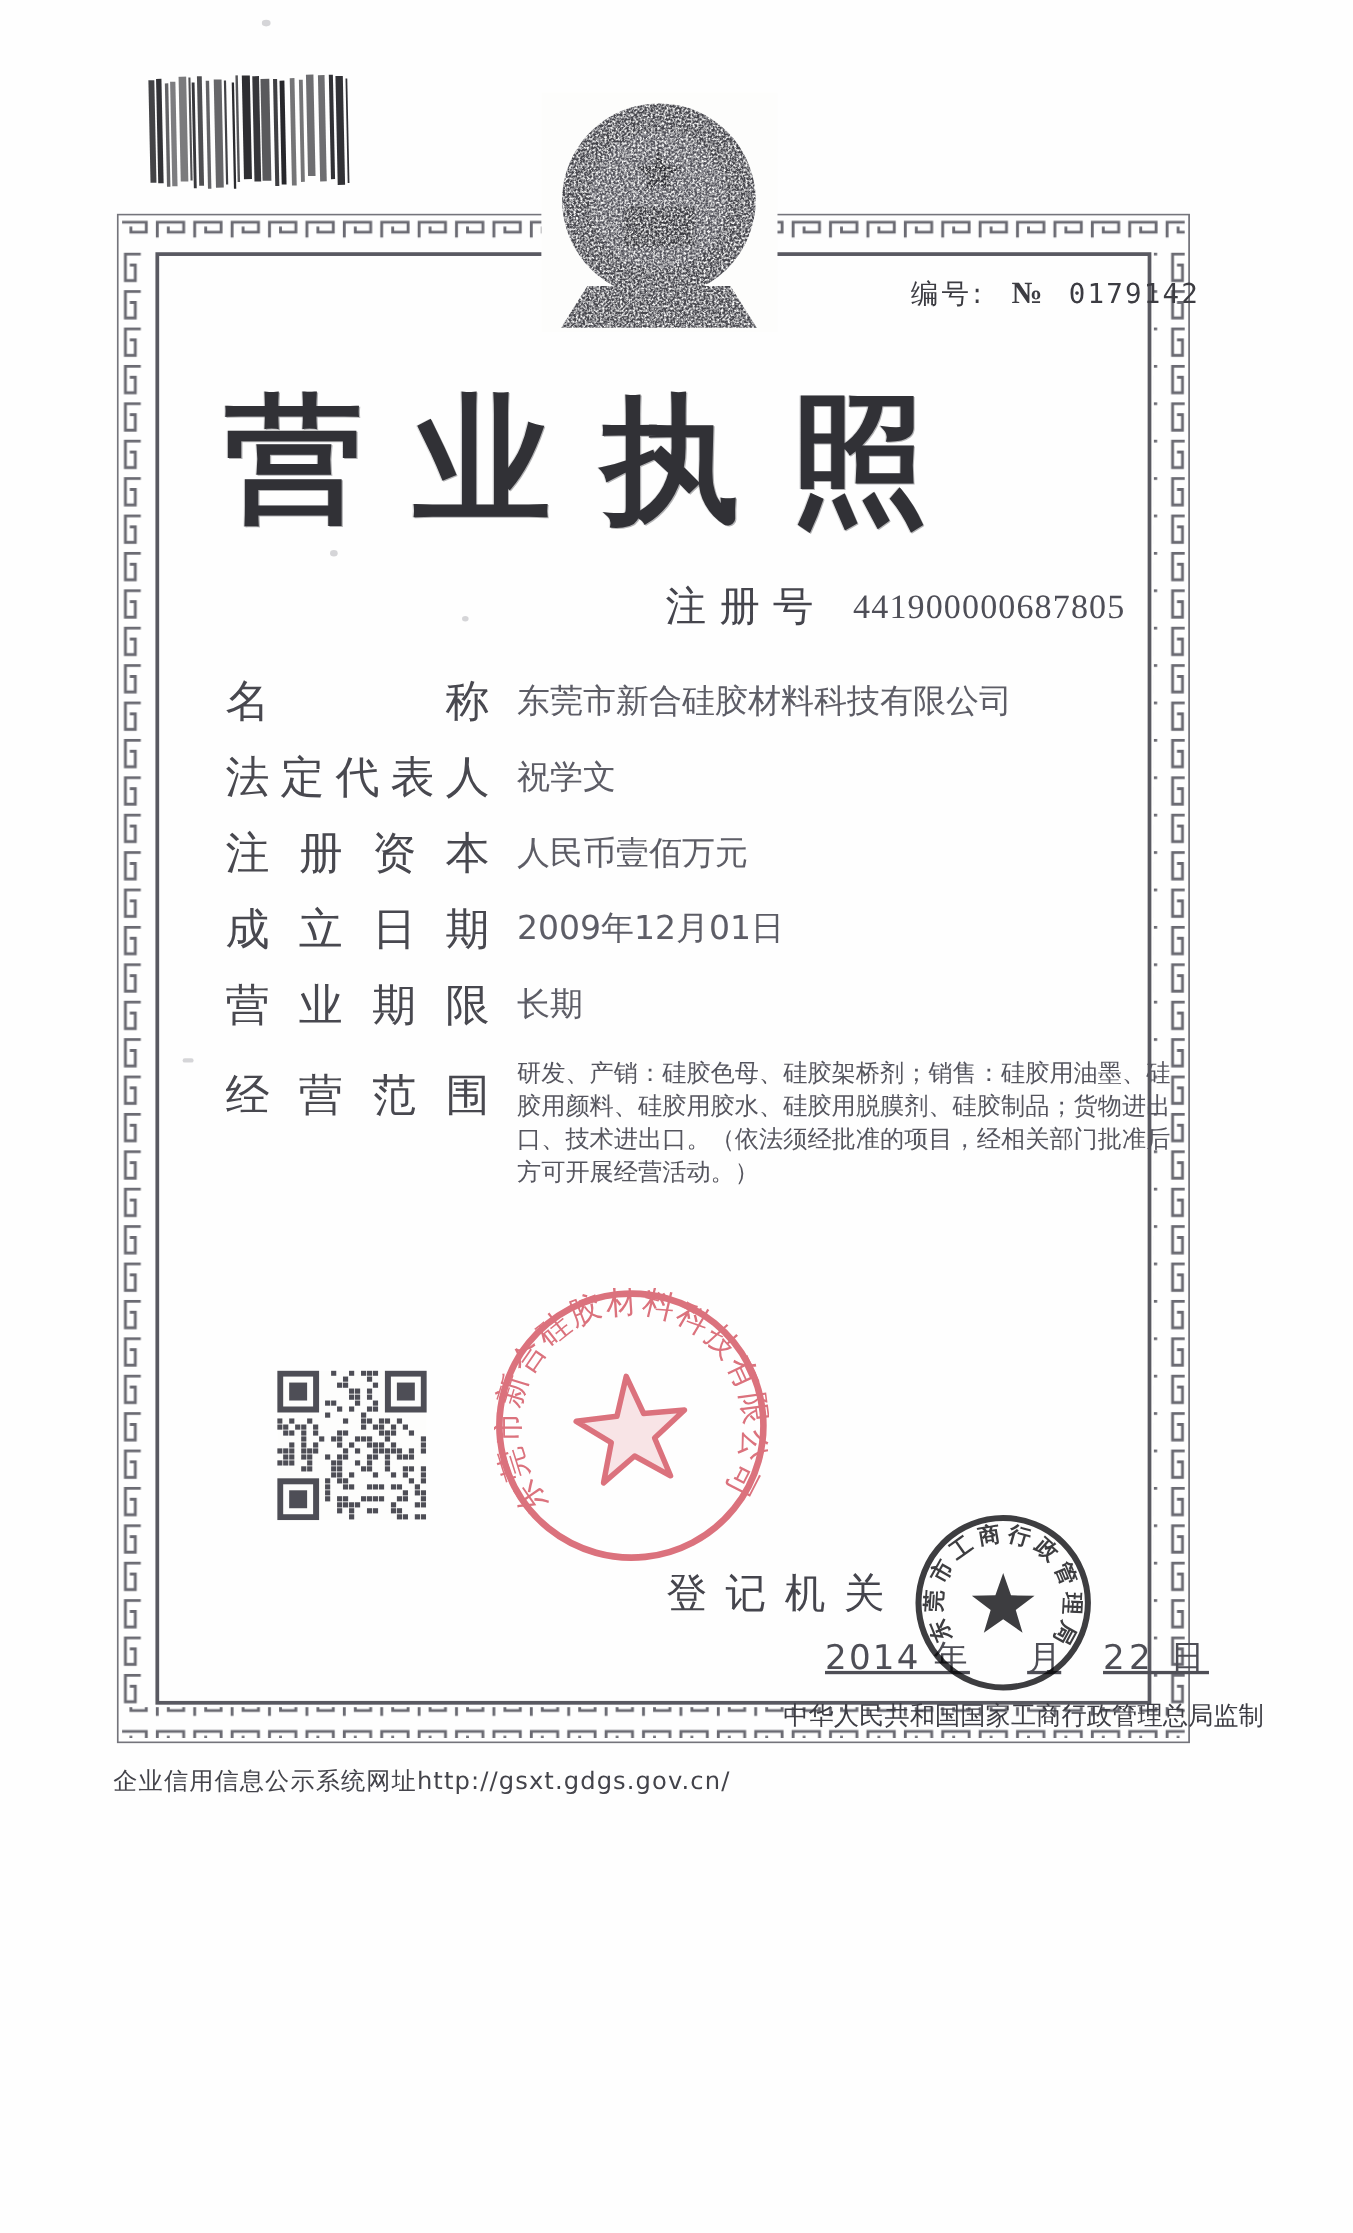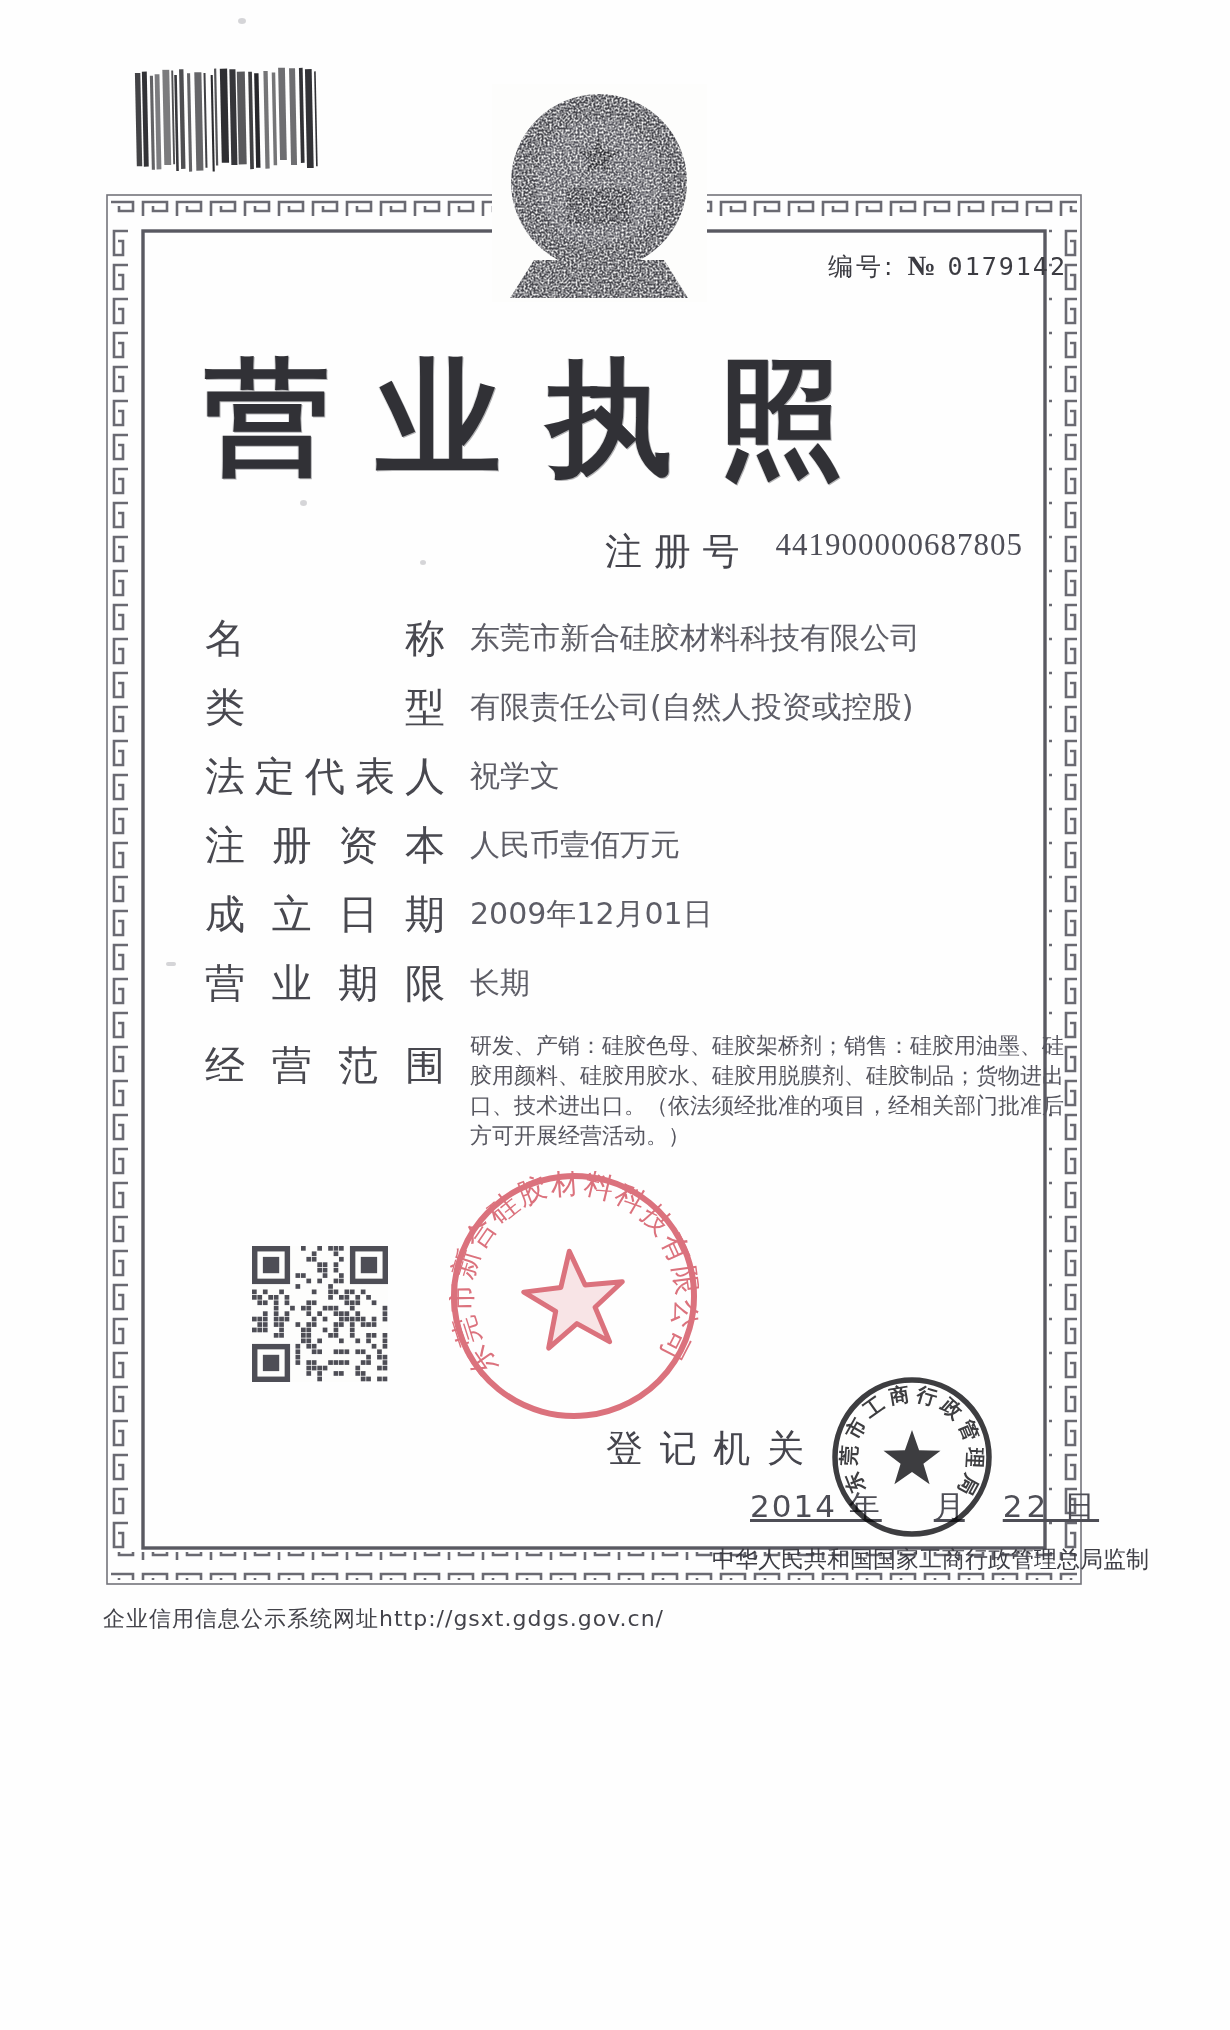--- a/index.html
+++ b/index.html
@@ -14,34 +14,34 @@
   
   .frame{left:106px;top:194px;z-index:1;}
 
   
   .barcode{left:134px;top:68px;transform:rotate(-1.2deg);z-index:2;}
 
   
   .emblem{left:492px;top:84px;z-index:3;}
 
   
-  .serial{left:828px;top:250px;z-index:4;display:flex;align-items:baseline;gap:12px;
+  .serial{left:828px;top:250px;z-index:4;display:flex;align-items:baseline;gap:24px;
           font-size:25px;color:#3c3c42;}
   .serial .lbl{letter-spacing:3px;}
   .serial .sym{font-family:"Liberation Serif","DejaVu Serif",serif;font-weight:bold;font-size:28px;}
   .serial .num{font-family:"DejaVu Sans Mono","Liberation Mono",monospace;font-size:25px;letter-spacing:2px;}
 
   
   .title{left:106px;top:336px;width:836px;text-align:center;z-index:4;
          font-size:125px;font-weight:bold;color:#313136;
          letter-spacing:0.37em;text-indent:0.37em;
          text-shadow:1px 1px 0 rgba(40,40,45,.35), -1px 0 0 rgba(120,120,125,.25);}
 
   
-  .regline{left:605px;top:527px;z-index:4;display:flex;align-items:flex-start;}
+  .regline{left:605px;top:527px;z-index:4;display:flex;align-items:center;}
   .regline .lbl{font-size:37px;color:#45454d;font-weight:500;}
   .regline .val{font-size:31px;color:#4e4e57;margin-left:36px;letter-spacing:1px;
                 font-family:Liberation Serif, serif;}
 
   
   .fields{left:205px;top:603px;width:880px;z-index:4;}
   .frow{display:flex;align-items:center;height:69px;}
   .frow.tall{height:auto;align-items:flex-start;margin-top:14px;}
   .flabel{width:240px;flex:0 0 240px;font-size:40px;font-weight:500;color:#48484f;
           text-align:justify;text-align-last:justify;text-justify:inter-character;line-height:1;}
@@ -149,24 +149,20 @@
 
 <div class="abs regline">
   <span class="lbl">注 册 号</span>
   <span class="val">441900000687805</span>
 </div>
 
 <div class="abs fields">
   <div class="frow">
     <div class="flabel">名称</div>
     <div class="fvalue">东莞市新合硅胶材料科技有限公司</div>
-  </div>
-  <div class="frow">
-    <div class="flabel">类型</div>
-    <div class="fvalue">有限责任公司(自然人投资或控股)</div>
   </div>
   <div class="frow">
     <div class="flabel">法定代表人</div>
     <div class="fvalue">祝学文</div>
   </div>
   <div class="frow">
     <div class="flabel">注册资本</div>
     <div class="fvalue">人民币壹佰万元</div>
   </div>
   <div class="frow">

